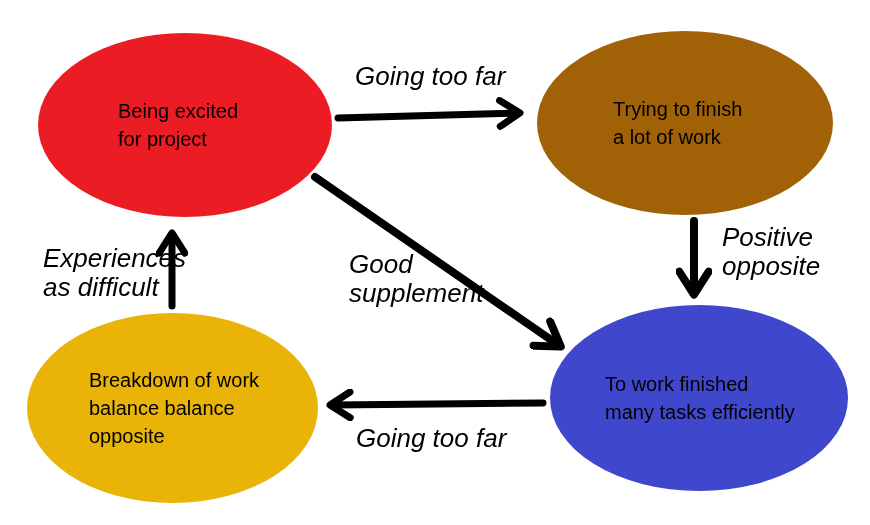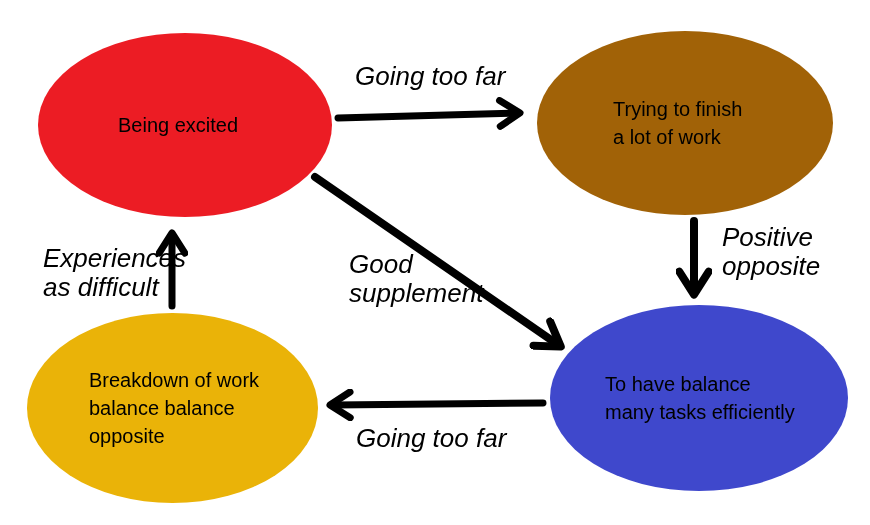--- a/index.html
+++ b/index.html
@@ -69,33 +69,34 @@
     <line x1="338" y1="118" x2="516" y2="113" stroke="#000000" stroke-width="7" stroke-linecap="round" marker-end="url(#ah)"></line>
     <line x1="694" y1="221" x2="694" y2="290" stroke="#000000" stroke-width="8" stroke-linecap="round" marker-end="url(#ah)"></line>
     <line x1="315" y1="177" x2="557" y2="344" stroke="#000000" stroke-width="8" stroke-linecap="round" marker-end="url(#ah)"></line>
     <line x1="543" y1="403" x2="334" y2="405" stroke="#000000" stroke-width="7" stroke-linecap="round" marker-end="url(#ah)"></line>
     <line x1="172" y1="306" x2="172" y2="237" stroke="#000000" stroke-width="7" stroke-linecap="round" marker-end="url(#ah)"></line>
   </svg>
 
   <div class="node node-red" style="background:#ec1c24">
     <div class="node-text">
       <div>Being excited</div>
+      <div>for project</div>
     </div>
   </div>
 
   <div class="node node-green" style="background:#a16207">
     <div class="node-text">
       <div>Trying to finish</div>
       <div>a lot of work</div>
     </div>
   </div>
 
   <div class="node node-blue" style="background:#3f48cc">
     <div class="node-text">
-      <div>To have balance</div>
+      <div>To work finished</div>
       <div>many tasks efficiently</div>
     </div>
   </div>
 
   <div class="node node-yellow" style="background:#eab308">
     <div class="node-text">
       <div>Breakdown of work</div>
       <div>balance balance</div>
       <div>opposite</div>
     </div>

